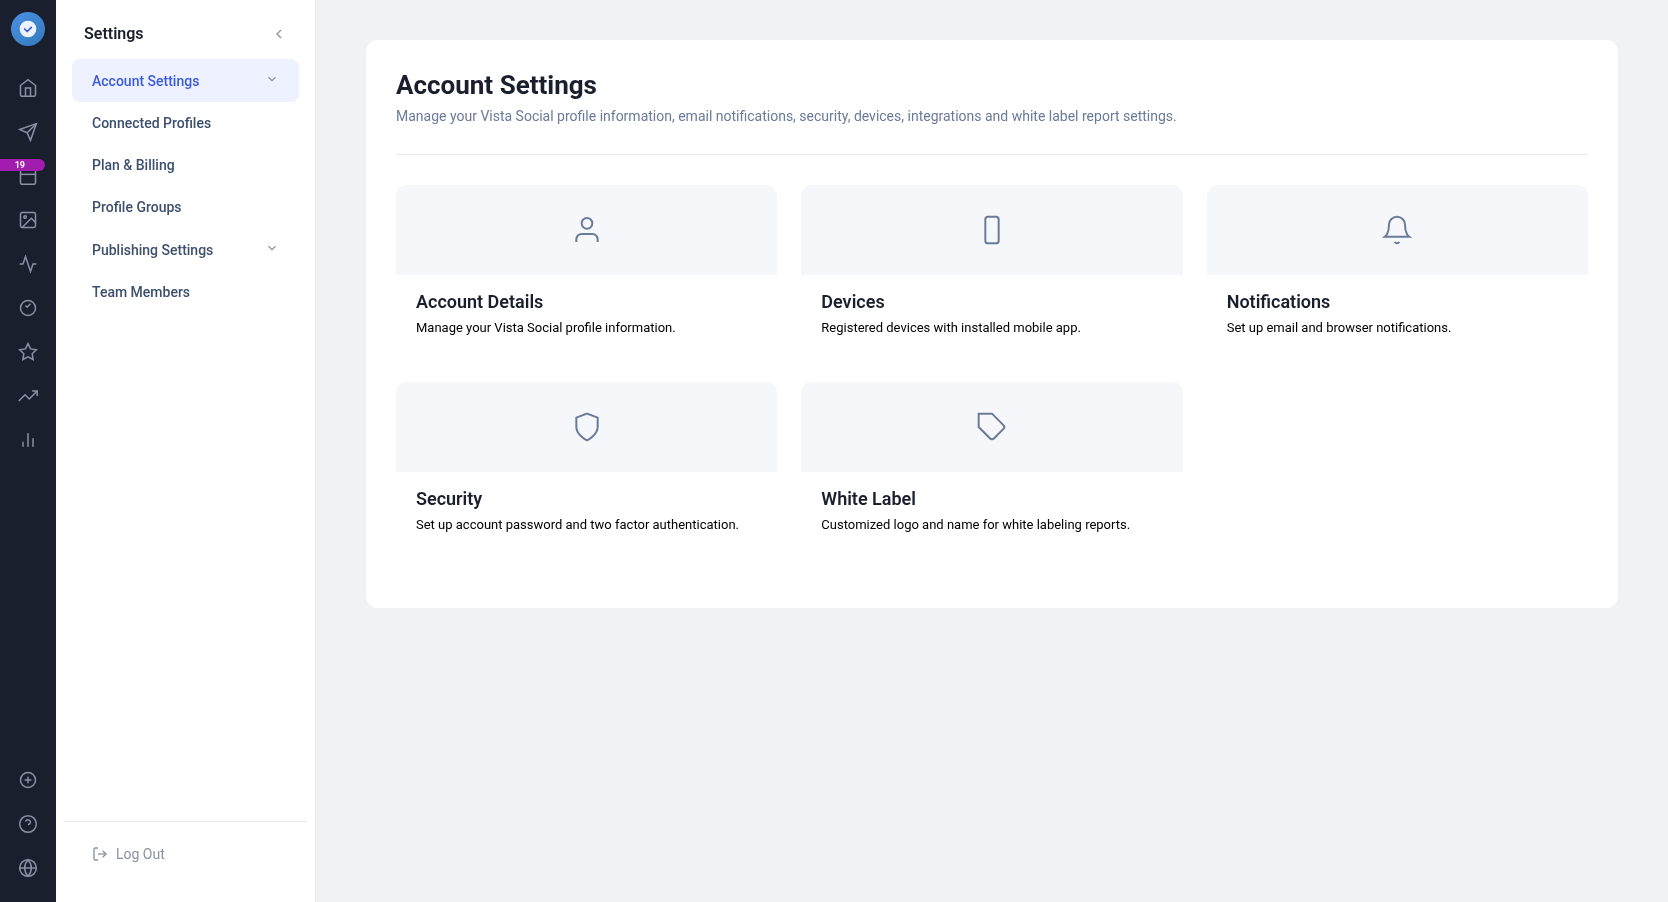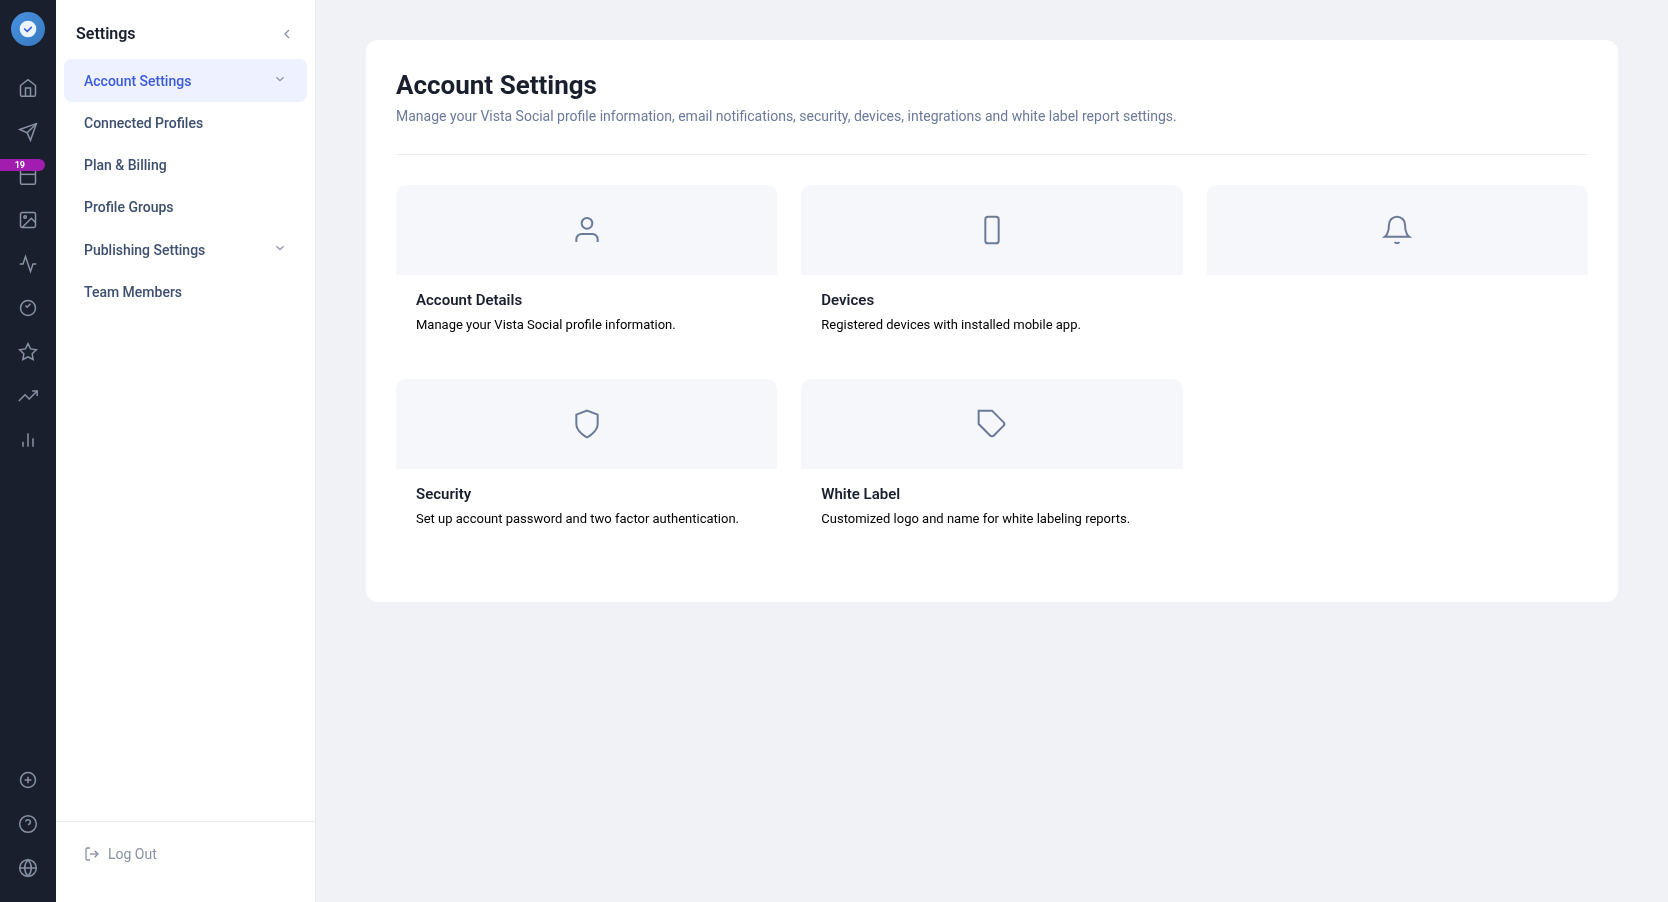--- a/index.html
+++ b/index.html
@@ -37,21 +37,21 @@
     .nav-bottom { display: flex; flex-direction: column; align-items: center; }
 
     
     .sidebar {
       width: 260px;
       background: #fff;
       border-right: 1px solid #e8eaf0;
       display: flex;
       flex-direction: column;
       flex-shrink: 0;
-      padding: 16px 0;
+      padding: 16px 8px;
     }
     .sidebar-header {
       display: flex; align-items: center; justify-content: space-between;
       padding: 8px 20px 16px;
     }
     .sidebar-title {
       font-size: 16px; font-weight: 600; color: #1a1f2e;
     }
     .sidebar-collapse {
       color: #8892a4; cursor: pointer;
@@ -110,21 +110,21 @@
       transition: box-shadow 0.2s;
     }
     .card-icon-area {
       background: #f5f7fa;
       height: 90px;
       display: flex; align-items: center; justify-content: center;
       color: #6b7a99;
     }
     .card-icon-area svg { width: 32px; height: 32px; }
     .card-body { padding: 16px 20px 20px; }
-    .card-title { font-size: 15px; font-weight: 600; color: #1a1f2e; margin-bottom: 6px; }
+    .card-title { font-size: 18px; font-weight: 600; color: #1a1f2e; margin-bottom: 6px; }
     .card-desc { font-size: 13px; color: #000000; line-height: 1.5; }
 
     
     .content-wrapper {
       background: #fff;
       border-radius: 12px;
       padding: 30px;
     }
   </style>
 </head>
@@ -306,20 +306,24 @@
       <div class="card-desc">Registered devices with installed mobile app.</div>
     </div>
   </div>
         <div class="card">
     <div class="card-icon-area">
       <svg viewBox="0 0 24 24" fill="none" stroke="currentColor" stroke-width="1.5">
               <path d="M18 8A6 6 0 006 8c0 7-3 9-3 9h18s-3-2-3-9"></path>
               <path d="M13.73 21a2 2 0 01-3.46 0"></path>
             </svg>
     </div>
+    <div class="card-body">
+      <div class="card-title">Notifications</div>
+      <div class="card-desc">Set up email and browser notifications.</div>
+    </div>
   </div>
         <div class="card">
     <div class="card-icon-area">
       <svg viewBox="0 0 24 24" fill="none" stroke="currentColor" stroke-width="1.5">
               <path d="M12 22s8-4 8-10V5l-8-3-8 3v7c0 6 8 10 8 10z"></path>
             </svg>
     </div>
     <div class="card-body">
       <div class="card-title">Security</div>
       <div class="card-desc">Set up account password and two factor authentication.</div>

